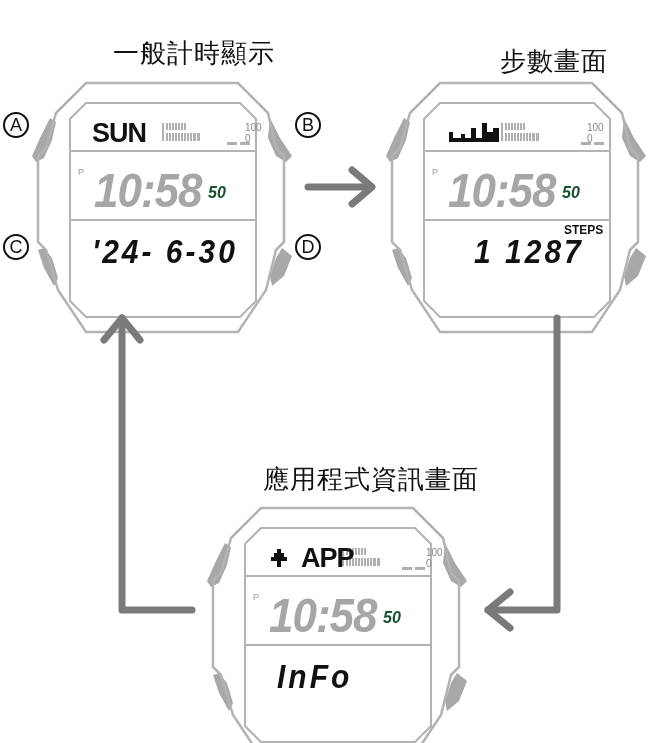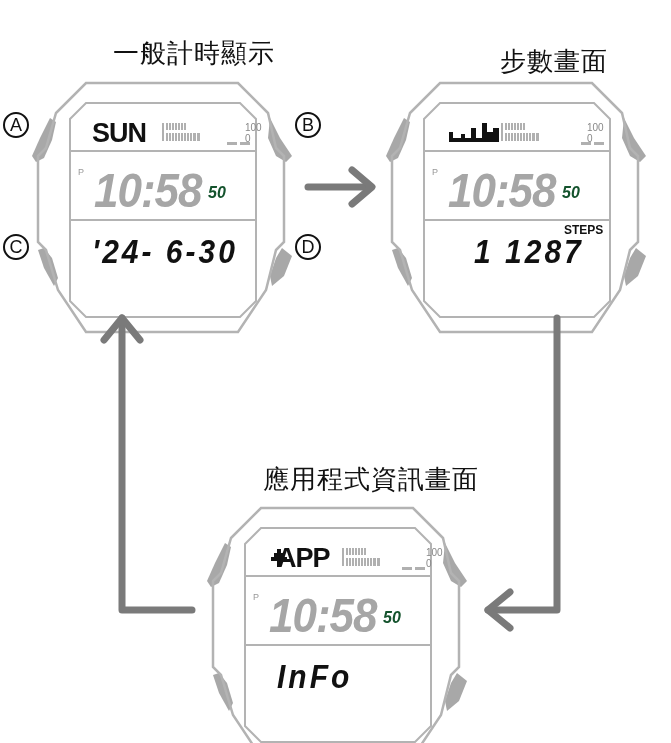--- a/index.html
+++ b/index.html
@@ -165,21 +165,21 @@
         <rect x="156" y="53" width="2" height="8"></rect>
         <rect x="159" y="53" width="2" height="8"></rect>
         <rect x="162" y="53" width="2" height="8"></rect>
         <rect x="165" y="53" width="2" height="8"></rect>
         <rect x="168" y="53" width="3" height="8"></rect>
         <rect x="172" y="53" width="3" height="8"></rect>
       <rect x="197" y="62" width="10" height="3"></rect>
         <rect x="210" y="62" width="10" height="3"></rect>
     </g>
   </svg>
-  <div class="top-label" style="left:72px;top:40px;">APP</div>
+  <div class="top-label" style="left:96px;top:40px;">APP</div>
   <div class="scale" style="left:188px;top:43px;">100</div>
   <div class="scale" style="left:188px;top:54px;">0</div>
   <div class="pm" style="left:48px;top:87px;">P</div>
   <div class="time" style="left:64px;top:86px;">10:58</div>
   <div class="sec" style="left:178px;top:105px;">50</div>
   <div class="bottom" style="left:72px;top:155px;">InFo</div>
 </div>
 
 <svg class="arrow" style="left:0;top:0;" width="671" height="743" viewBox="0 0 671 743">
   <g stroke="#7a7a7a" stroke-width="7" fill="none" stroke-linecap="round" stroke-linejoin="round">

